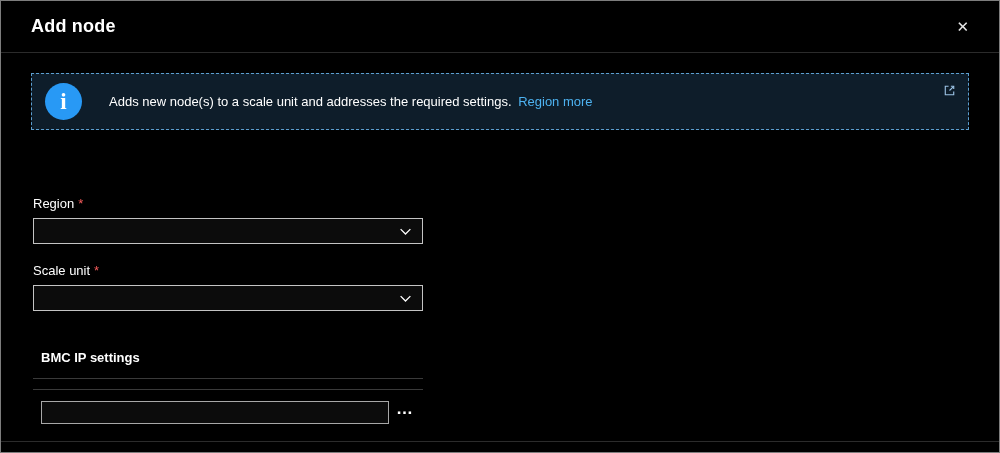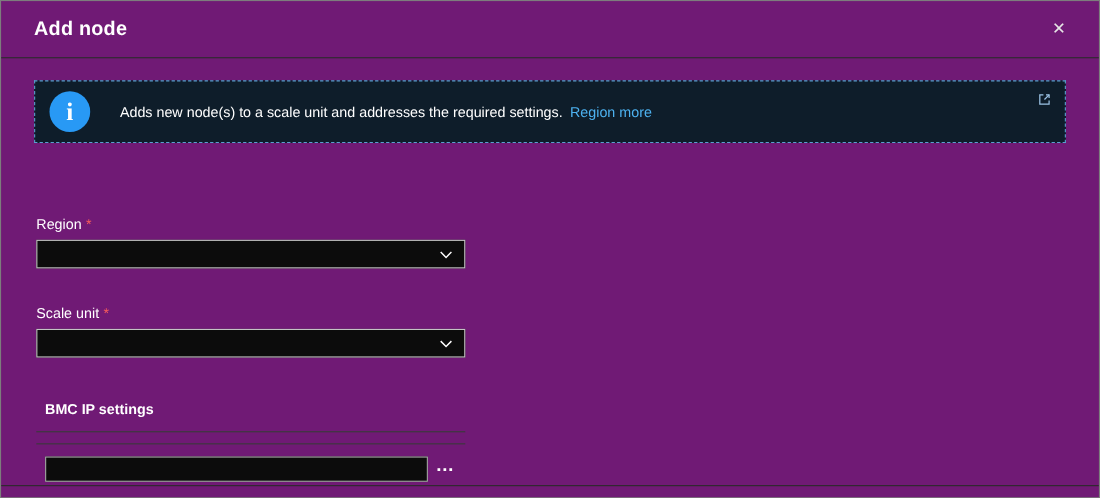--- a/index.html
+++ b/index.html
@@ -1,21 +1,21 @@
 <!DOCTYPE html>
 <html><head>
 <meta charset="utf-8">
 <style>
   * { box-sizing: border-box; }
   html, body { margin: 0; padding: 0; background: #1a1a1a; }
   .screen {
     position: relative;
     width: 1000px;
     height: 453px;
-    background: #701a75;
+    background: #000000;
     border: 1px solid #7d7d7d;
     font-family: "Liberation Sans", sans-serif;
     color: #ffffff;
     overflow: hidden;
   }
   
   .dlg-header {
     height: 52px;
     display: flex;
     align-items: center;
@@ -83,21 +83,21 @@
     cursor: pointer;
     line-height: 0;
   }
   
   .form-area { padding-left: 32px; }
   .field-label {
     font-size: 13px;
     color: #ffffff;
   }
   .field-label.region { margin-top: 66px; }
-  .field-label.scale { margin-top: 33px; }
+  .field-label.scale { margin-top: 19px; }
   .required {
     color: #f55b5b;
     margin-left: 4px;
   }
   .combo {
     width: 390px;
     height: 26px;
     margin-top: 7px;
     border: 1px solid #c4c4c4;
     background: #0c0c0c;

